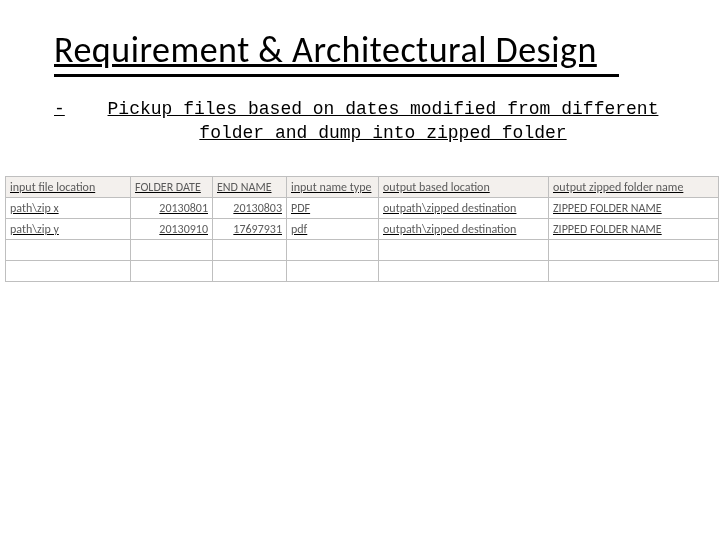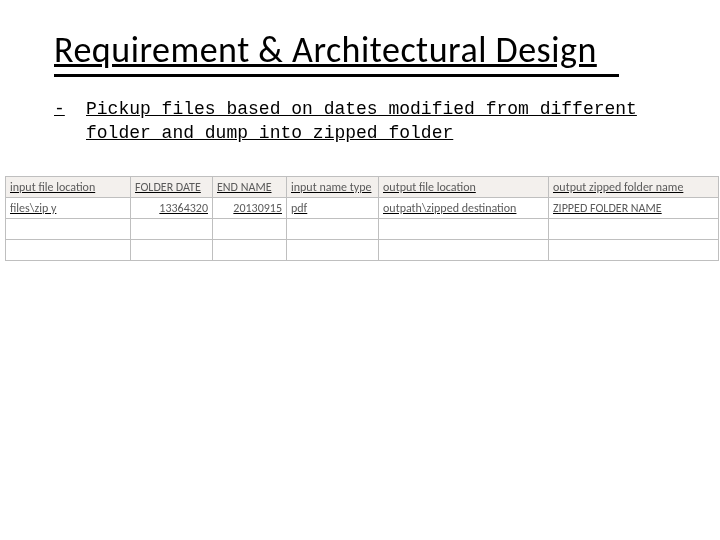--- a/index.html
+++ b/index.html
@@ -1,21 +1,21 @@
 <!DOCTYPE html>
 <html><head>
 <meta charset="utf-8">
 <style>
   html,body{margin:0;padding:0;width:720px;height:540px;background:#fff;font-family:Calibri,Arial,sans-serif;color:#000;}
   .slide{padding:28px 40px 0 54px;box-sizing:border-box;text-decoration:underline;}
   h1{margin:0 0 2px 0;font-size:36px;font-weight:400;letter-spacing:0.5px;}
   .rule{border:none;border-top:3px solid #000;margin:0 0 20px 0;width:565px;}
   .bullet-row{display:flex;align-items:flex-start;font-family:"Courier New",monospace;font-size:18px;line-height:1.35;}
   .bullet{width:32px;flex:0 0 32px;}
-  .bullet-text{flex:1;}
+  .bullet-text{flex:1;text-align:center;}
   .table-wrap{margin:30px -40px 0 -55px;padding:0 6px;}
   table{border-collapse:collapse;width:100%;font-family:Calibri,Arial,sans-serif;font-size:12px;color:#5b5b5b;table-layout:fixed;border-radius:13px;}
   th,td{border:1px solid #bfbfbf;padding:2px 4px;text-align:left;font-weight:400;height:16px;white-space:nowrap;overflow:hidden;}
   thead th{background:#f3f0ed;}
   th.num, td.num{text-align:right;}
   col.c1{width:125px;} col.c2{width:82px;} col.c3{width:74px;} col.c4{width:92px;} col.c5{width:170px;} col.c6{width:170px;}
   .dashed-box{position:relative;}
   .dashed-box::after{content:"";position:absolute;top:-2px;left:-3px;right:-3px;bottom:-2px;border:1px dashed #000;pointer-events:none;}
 </style>
 </head>
@@ -38,29 +38,37 @@
           <col class="c4">
           <col class="c5">
           <col class="c6">
         </colgroup>
       <thead>
         <tr>
           <th>input file location</th>
           <th>FOLDER DATE</th>
           <th>END NAME</th>
           <th>input name type</th>
-          <th>output file location</th>
+          <th>output based location</th>
           <th class="dashed-box">output zipped folder name</th>
         </tr>
       </thead>
       <tbody>
         <tr>
-          <td>files\zip y</td>
-          <td class="num">13364320</td>
-          <td class="num">20130915</td>
+          <td>path\zip x</td>
+          <td class="num">20130801</td>
+          <td class="num">20130803</td>
+          <td>PDF</td>
+          <td>outpath\zipped destination</td>
+          <td class="dashed-box">ZIPPED FOLDER NAME</td>
+        </tr>
+        <tr>
+          <td>path\zip y</td>
+          <td class="num">20130910</td>
+          <td class="num">17697931</td>
           <td>pdf</td>
           <td>outpath\zipped destination</td>
           <td>ZIPPED FOLDER NAME</td>
         </tr>
         <tr>
           <td></td>
           <td></td>
           <td></td>
           <td></td>
           <td></td>

